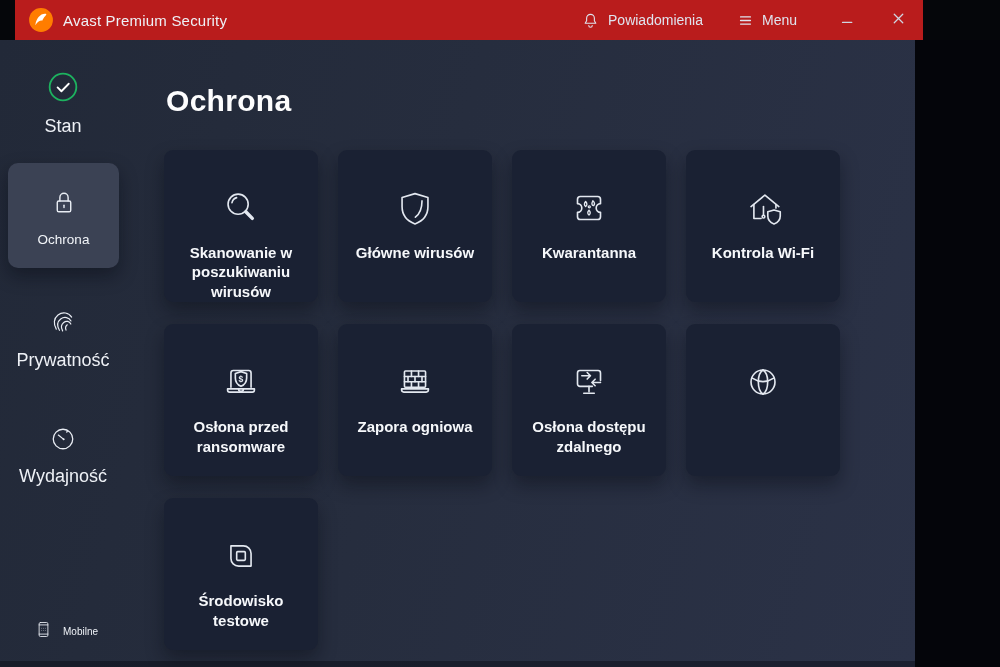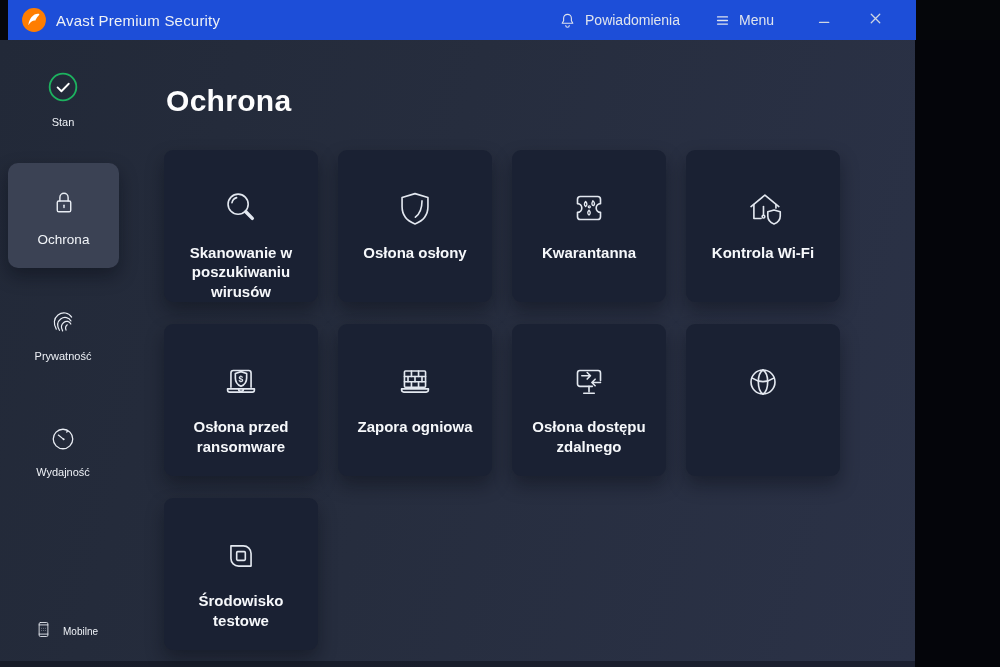--- a/index.html
+++ b/index.html
@@ -1,43 +1,43 @@
 <!DOCTYPE html>
 <html><head>
 <meta charset="utf-8">
 <style>
   html,body{margin:0;padding:0;background:#05060a;}
   *{box-sizing:border-box;font-family:"Liberation Sans",sans-serif;}
   .screen{position:relative;width:1000px;height:667px;overflow:hidden;background:#05060a;}
 
   
-  .titlebar{position:absolute;left:8px;top:0;width:908px;height:40px;background:#1d4ed8;
+  .titlebar{position:absolute;left:15px;top:0;width:908px;height:40px;background:#b91c1c;
     display:flex;align-items:center;justify-content:space-between;z-index:5;}
   .tb-left{display:flex;align-items:center;padding-left:13px;gap:9px;}
   .logo{width:26px;height:26px;display:inline-flex;}
   .tb-title{color:#eef1f6;font-size:15px;letter-spacing:.2px;}
-  .tb-right{display:flex;padding-right:28px;}
+  .tb-right{display:flex;padding-right:12px;}
   .tb-btn{display:flex;align-items:center;gap:8px;background:none;border:none;color:#dfe4ee;
     font-size:14px;cursor:pointer;padding:4px 2px;}
   .tb-btn svg{display:block;}
   .btn-notif{margin-right:30px;}
   .btn-menu{margin-right:36px;}
   .btn-min{margin-right:26px;}
   .win-btn{background:none;border:none;cursor:pointer;color:#cfd6e2;padding:4px;display:flex;align-items:center;}
 
   
   .app-body{position:absolute;left:0;top:40px;width:915px;height:627px;
     background:linear-gradient(105deg,#222938 0%,#262d3e 45%,#2b3247 100%);}
   .black-strip{position:absolute;left:915px;top:40px;width:85px;height:627px;background:#04050a;}
   .bottom-edge{position:absolute;left:0;bottom:0;width:915px;height:6px;background:rgba(9,12,19,.45);}
 
   
   .side-item{position:absolute;width:126px;left:0;display:flex;flex-direction:column;align-items:center;
     cursor:pointer;color:#eef1f6;}
-  .side-item .lbl{font-size:11px;margin-top:5px;}
+  .side-item .lbl{font-size:18px;margin-top:5px;}
   .si-stan{top:27px;}
   .si-prywatnosc{top:263px;}
   .si-wydajnosc{top:381px;}
   .side-tile{position:absolute;left:8px;top:123px;width:111px;height:105px;border-radius:10px;
     background:#3b4254;box-shadow:0 8px 18px rgba(5,8,15,.4);display:flex;flex-direction:column;
     align-items:center;justify-content:center;cursor:pointer;color:#f2f5f9;}
   .side-tile .lbl{font-size:13.5px;margin-top:6px;}
   .si-mobilne{position:absolute;left:33px;top:579px;display:flex;flex-direction:row;align-items:center;
     gap:9px;cursor:pointer;color:#eef1f6;}
   .si-mobilne .lbl{font-size:10px;}
@@ -183,21 +183,21 @@
     <div class="card-label">Skanowanie w poszukiwaniu wirusów</div>
   </div>
 
   <div class="card">
     <div class="card-icon">
               <svg viewBox="0 0 48 48" width="46" height="46" fill="none" stroke="#e3e8f0" stroke-width="1.7" stroke-linecap="round" stroke-linejoin="round">
       <path d="M24 9 L37.5 13 V22.5 C37.5 31.6 32 37.7 24 40.6 C16 37.7 10.5 31.6 10.5 22.5 V13 Z"></path>
       <path d="M31.3 16.6 C31.3 25.4 28.4 30.4 24.4 33.6"></path>
               </svg>
             </div>
-    <div class="card-label">Osłona osłony</div>
+    <div class="card-label">Główne wirusów</div>
   </div>
 
   <div class="card">
     <div class="card-icon">
               <svg viewBox="0 0 48 48" width="46" height="46" fill="none" stroke="#e3e8f0" stroke-width="1.7" stroke-linecap="round" stroke-linejoin="round">
       <path d="M15 12 h18 a3 3 0 0 1 3 3 v4.5 a3.5 3.5 0 0 0 0 9 v4.5 a3 3 0 0 1 -3 3 h-18 a3 3 0 0 1 -3 -3 v-4.5 a3.5 3.5 0 0 0 0 -9 V15 a3 3 0 0 1 3 -3 z"></path>
       <path d="M20.5 17.2 q2.6 3 0 5.2 q-2.6 -2.2 0 -5.2 z" stroke-width="1.4"></path>
       <path d="M28 16.4 q3 2.6 0.8 5.2 q-3 -0.6 -0.8 -5.2 z" stroke-width="1.4"></path>
       <path d="M24 26.2 q2.6 3 0 5.2 q-2.6 -2.2 0 -5.2 z" stroke-width="1.4"></path>
       <circle cx="24.3" cy="22.8" r="1.1" stroke-width="1.3"></circle>

